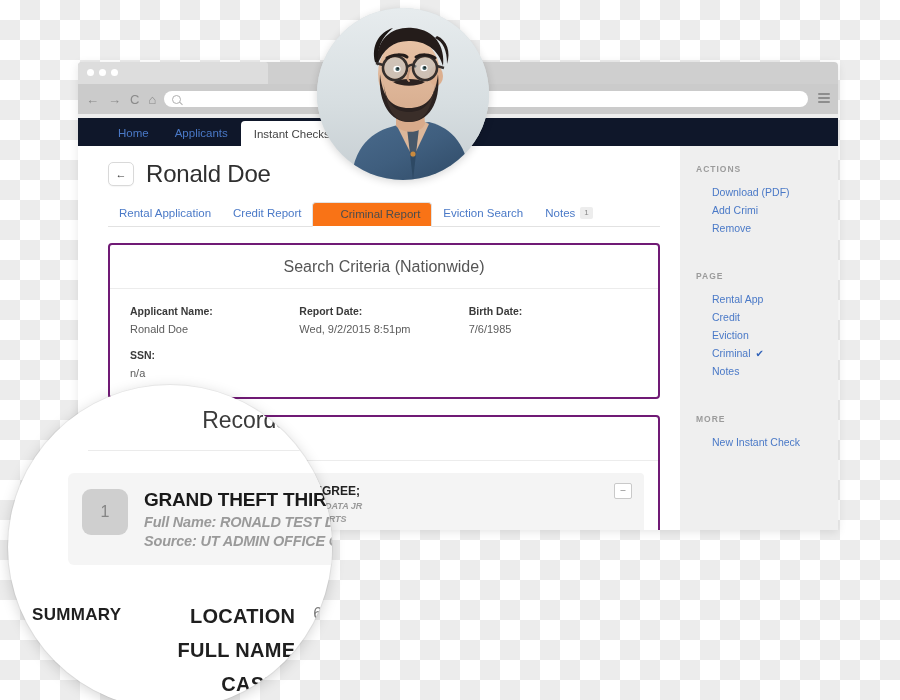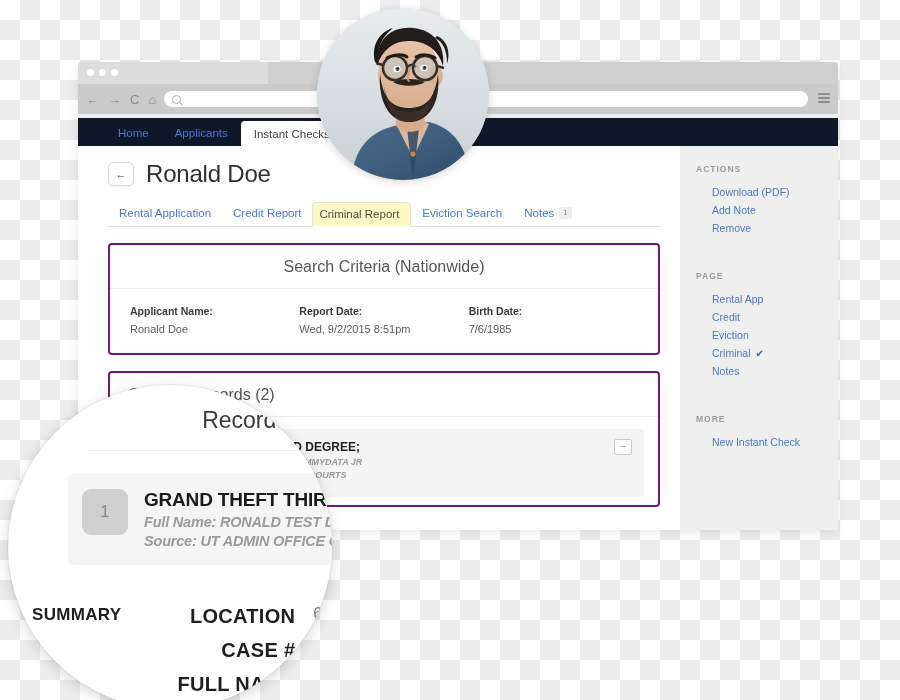--- a/index.html
+++ b/index.html
@@ -150,25 +150,25 @@
     height: 26px;
   }
   .rtab {
     font-size: 11.5px; color: #4a79c7;
     padding: 0 11px 7px 11px;
     white-space: nowrap;
     display: flex; align-items: center; gap: 5px;
   }
   .rtab.active {
     color: #4c4c4c;
-    background: #fef9c3;
+    background: #f97316;
     border: 1px solid #e2e2e2;
     border-bottom: 1px solid #fff;
     border-radius: 4px 4px 0 0;
-    padding: 5px 11px 6px 6px;
+    padding: 5px 11px 6px 27px;
     margin-bottom: -1px;
   }
   .badge {
     background: #ededed; color: #8a8a8a;
     font-size: 8px; border-radius: 2px;
     padding: 1px 4px; line-height: 1.2;
   }
 
   .panel {
     margin-top: 16px;
@@ -408,20 +408,24 @@
                 <div class="crit-value">Ronald Doe</div>
               </div>
               <div>
                 <div class="crit-label">Report Date:</div>
                 <div class="crit-value">Wed, 9/2/2015 8:51pm</div>
               </div>
               <div>
                 <div class="crit-label">Birth Date:</div>
                 <div class="crit-value">7/6/1985</div>
               </div>
+              <div>
+                <div class="crit-label">SSN:</div>
+                <div class="crit-value">n/a</div>
+              </div>
             </div>
           </div>
         </div>
 
         <div class="panel">
           <div class="panel-head left">Criminal Records (2)</div>
           <div class="rec-row">
             <div class="rec-num">1</div>
             <div>
               <div class="rec-title">GRAND THEFT THIRD DEGREE;</div>
@@ -432,21 +436,21 @@
           </div>
 
         </div>
 
       </div>
 
       <div class="sidebar">
 
         <div class="side-head">ACTIONS</div>
         <div class="side-link">Download (PDF)</div>
-        <div class="side-link">Add Note</div>
+        <div class="side-link">Add Crimi</div>
         <div class="side-link">Remove</div>
 
         <div class="side-head sp">PAGE</div>
         <div class="side-link">Rental App</div>
         <div class="side-link">Credit</div>
         <div class="side-link">Eviction</div>
         <div class="side-link">
           <span>Criminal</span>
           <span class="check">✔</span>
         </div>
@@ -537,26 +541,26 @@
       </div>
     </div>
     <div class="mag-summary">
       <div class="mag-sum-label">SUMMARY</div>
       <div class="mag-sum-table">
         <div class="mag-sum-row">
           <div class="mag-sum-key">LOCATION</div>
           <div class="mag-sum-val">654</div>
         </div>
         <div class="mag-sum-row">
+          <div class="mag-sum-key">FULL NAME</div>
+          <div class="mag-sum-val">RO</div>
+        </div>
+        <div class="mag-sum-row">
           <div class="mag-sum-key">CASE #</div>
           <div class="mag-sum-val"></div>
-        </div>
-        <div class="mag-sum-row">
-          <div class="mag-sum-key">FULL NAME</div>
-          <div class="mag-sum-val">RO</div>
         </div>
         <div class="mag-sum-row">
           <div class="mag-sum-key">CATEGORY</div>
           <div class="mag-sum-val"></div>
         </div>
 
       </div>
     </div>
   </div>
 </div>

